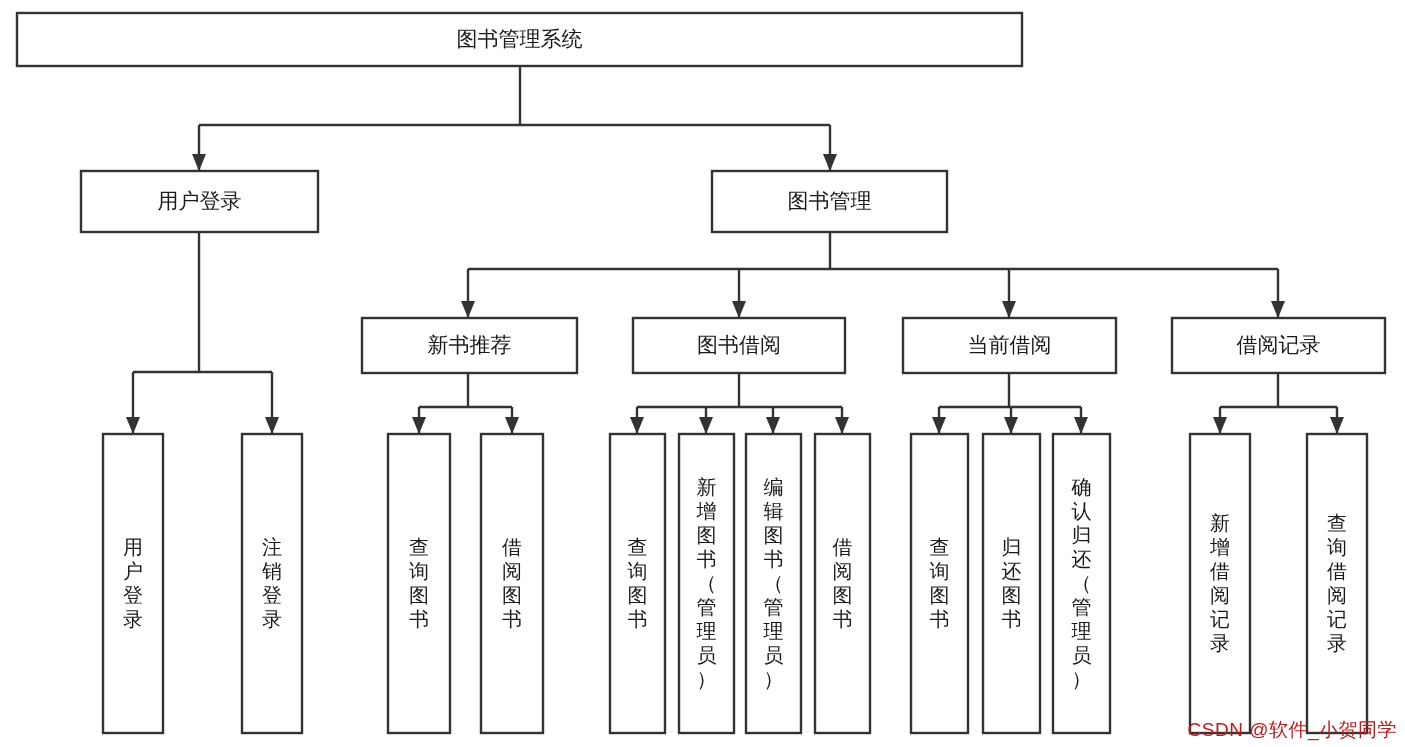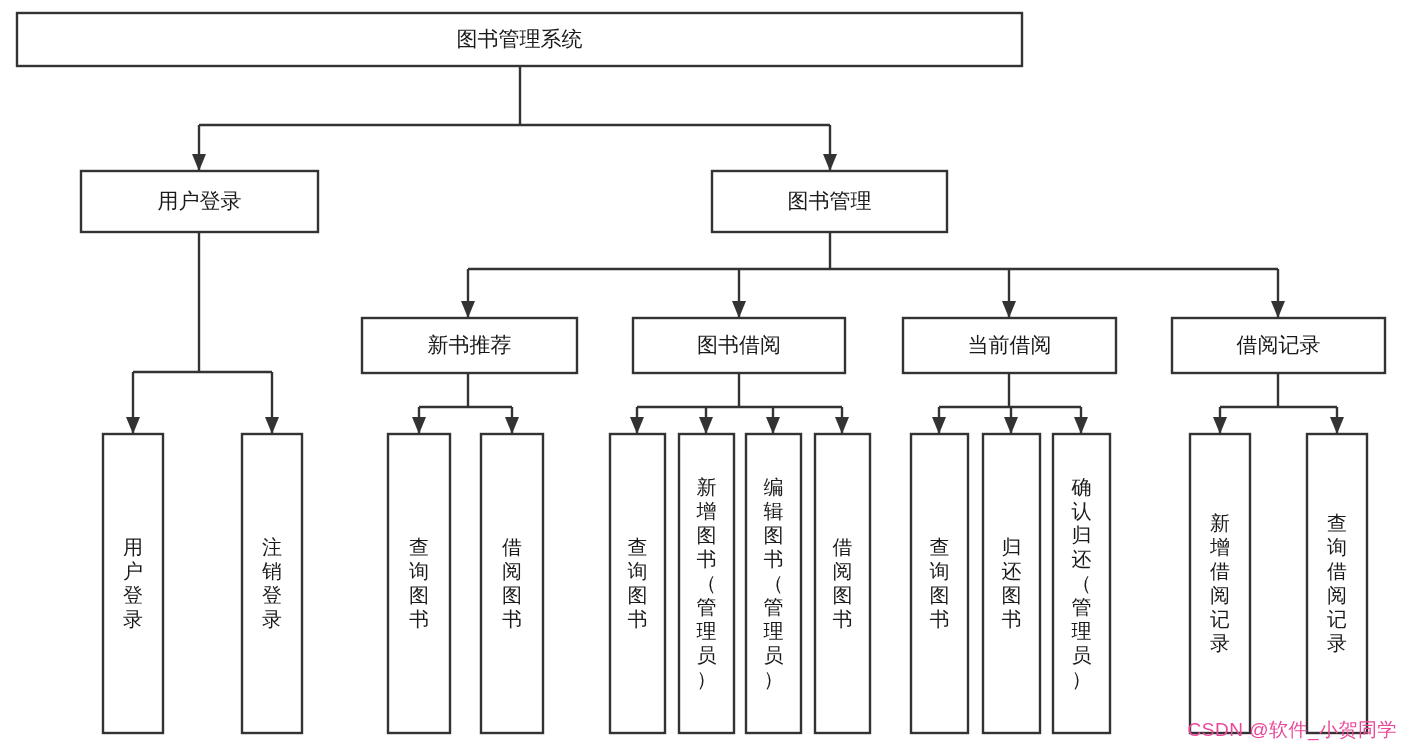--- a/index.html
+++ b/index.html
@@ -55,21 +55,21 @@
     font-size: 20px;
     fill: #1a1a1a;
     text-anchor: middle;
   }
   .watermark-text {
     position: absolute;
     right: 8px;
     bottom: 4px;
     font-family: "Liberation Sans", "DejaVu Sans", sans-serif;
     font-size: 19px;
-    color: #ec4899;
+    color: #b91c1c;
     white-space: nowrap;
     letter-spacing: 0.5px;
   }
 </style>
 </head>
 <body>
 
 <div id="diagram-root">
 
   <svg class="diagram-canvas" viewBox="0 0 1405 747">

